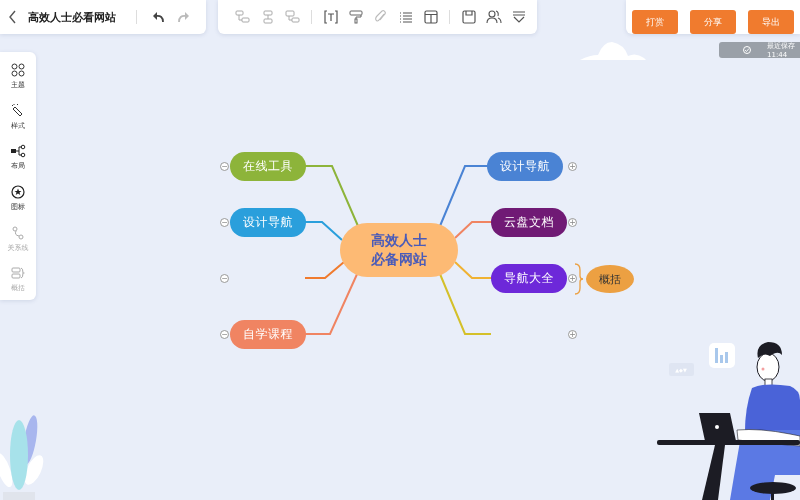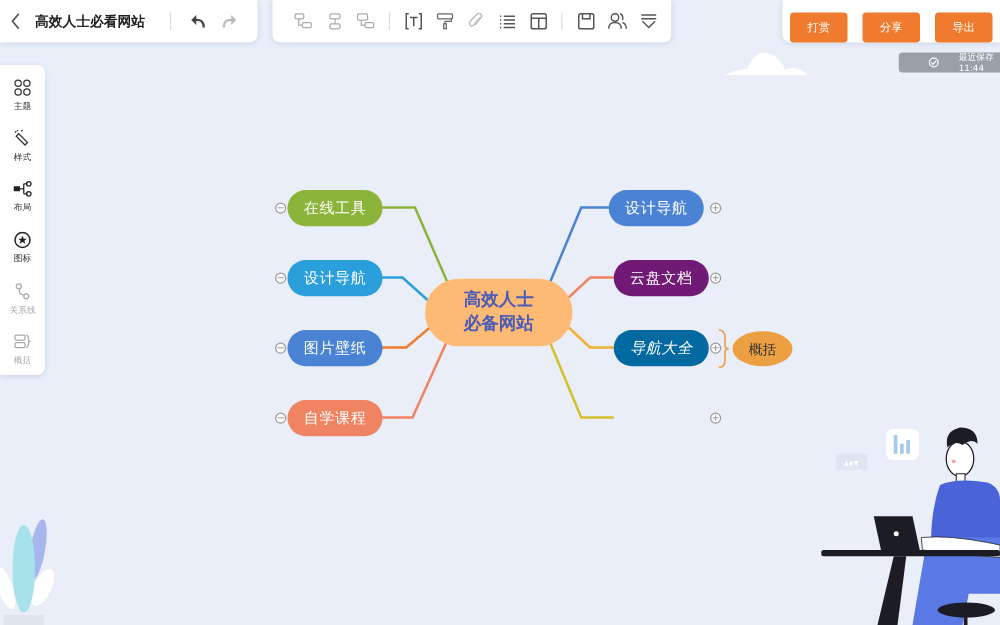--- a/index.html
+++ b/index.html
@@ -321,31 +321,30 @@
     <div>高效人士</div>
     <div>必备网站</div>
   </div>
 
   <div class="node" style="left:230px;top:152px;width:76px;background:#8db43a;">在线工具</div>
   <div class="toggle" style="left:220px;top:162px;"><span>−</span></div>
 
   <div class="node" style="left:230px;top:208px;width:76px;background:#2a9fdc;">设计导航</div>
   <div class="toggle" style="left:220px;top:218px;"><span>−</span></div>
 
-  <div class="node" style="left:230px;top:264px;width:76px;background:#4a83d4;">图片壁纸</div>
   <div class="toggle" style="left:220px;top:274px;"><span>−</span></div>
 
   <div class="node" style="left:230px;top:320px;width:76px;background:#f08462;font-family:Liberation Serif, serif;">自学课程</div>
   <div class="toggle" style="left:220px;top:330px;"><span>−</span></div>
 
   <div class="node" style="left:487px;top:152px;width:76px;background:#4a83d4;">设计导航</div>
   <div class="toggle" style="left:568px;top:162px;"><span>+</span></div>
 
   <div class="node" style="left:491px;top:208px;width:76px;background:#701a75;">云盘文档</div>
   <div class="toggle" style="left:568px;top:218px;"><span>+</span></div>
 
-  <div class="node" style="left:491px;top:264px;width:76px;background:#0369a1;font-style:italic;">导航大全</div>
+  <div class="node" style="left:491px;top:264px;width:76px;background:#6d28d9;">导航大全</div>
   <div class="toggle" style="left:568px;top:274px;"><span>+</span></div>
 
   <div class="toggle" style="left:568px;top:330px;"><span>+</span></div>
 
   <div class="summary-node">概括</div>
 </div>
 
 </body></html>

